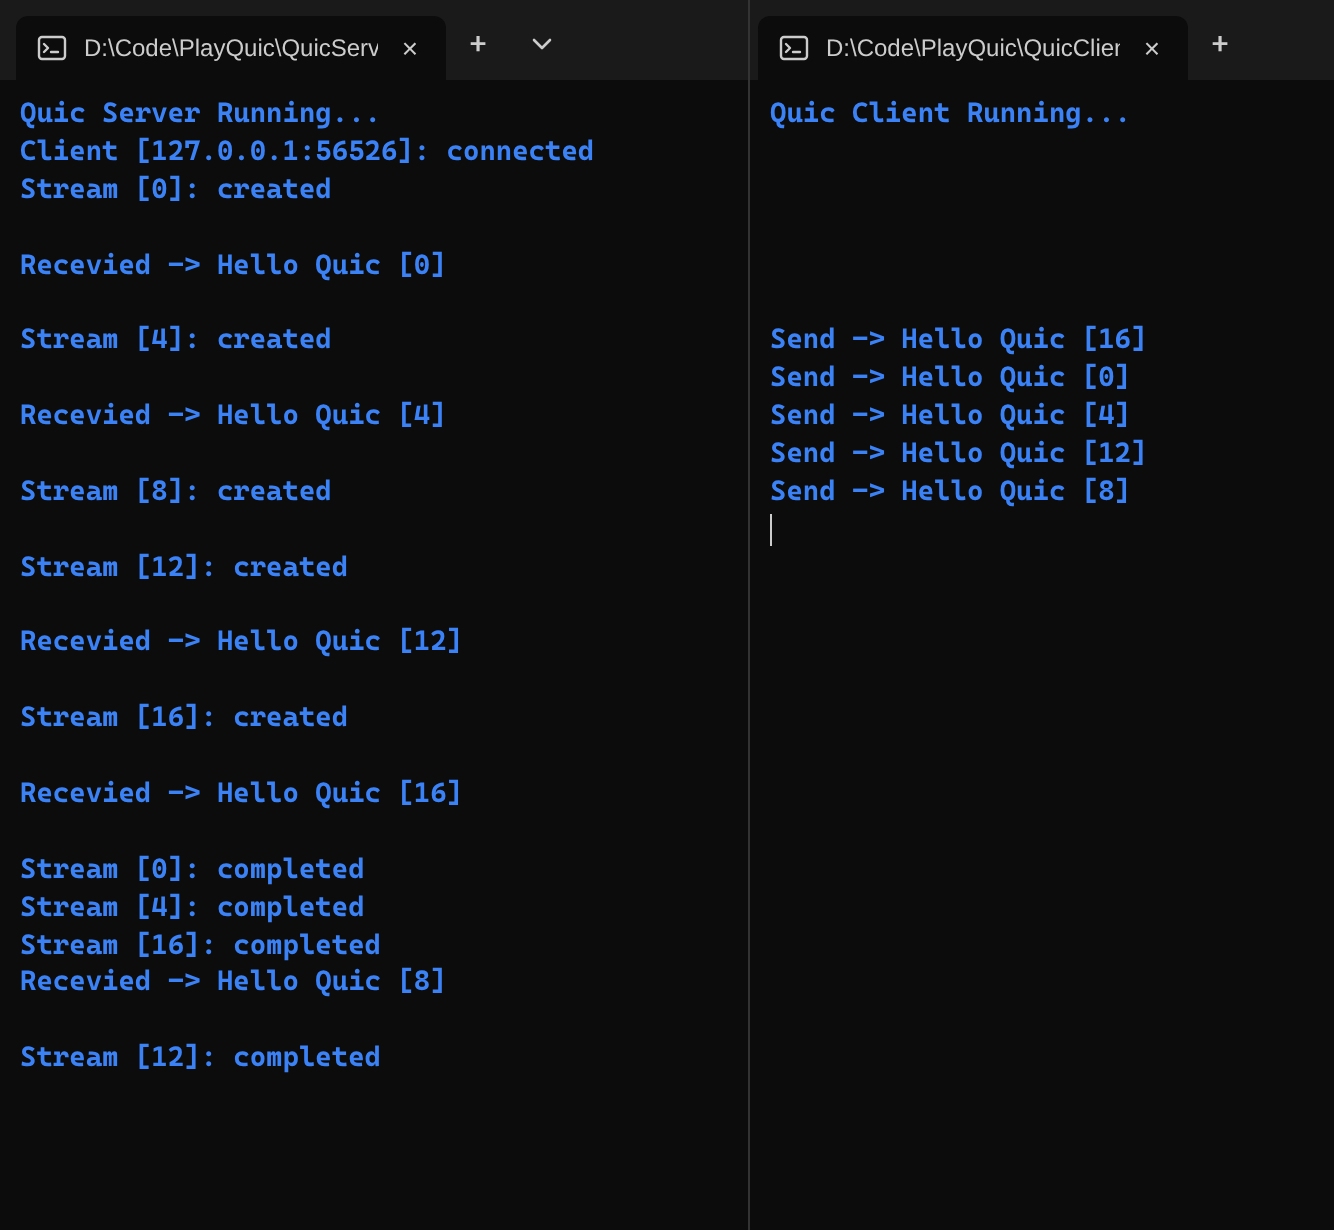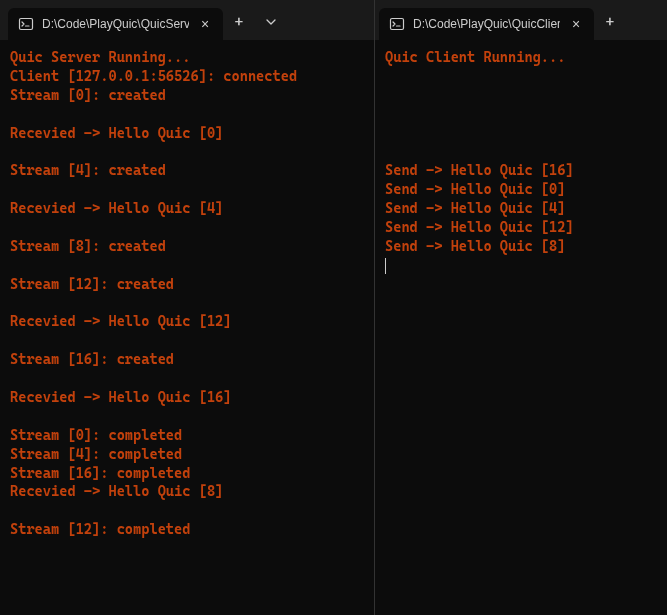--- a/index.html
+++ b/index.html
@@ -85,21 +85,21 @@
       justify-content: center;
       color: #cccccc;
       font-size: 15px;
       margin-top: 4px;
       border-radius: 4px;
       cursor: pointer;
     }
     .terminal {
       flex: 1;
       padding: 8px 10px;
-      color: #c2410c;
+      color: #3b82f6;
       font-weight: bold;
       line-height: 1.35;
       white-space: pre;
       overflow: hidden;
       position: relative;
     }
     .terminal .line {
       min-height: 1.35em;
     }
     .cursor {

